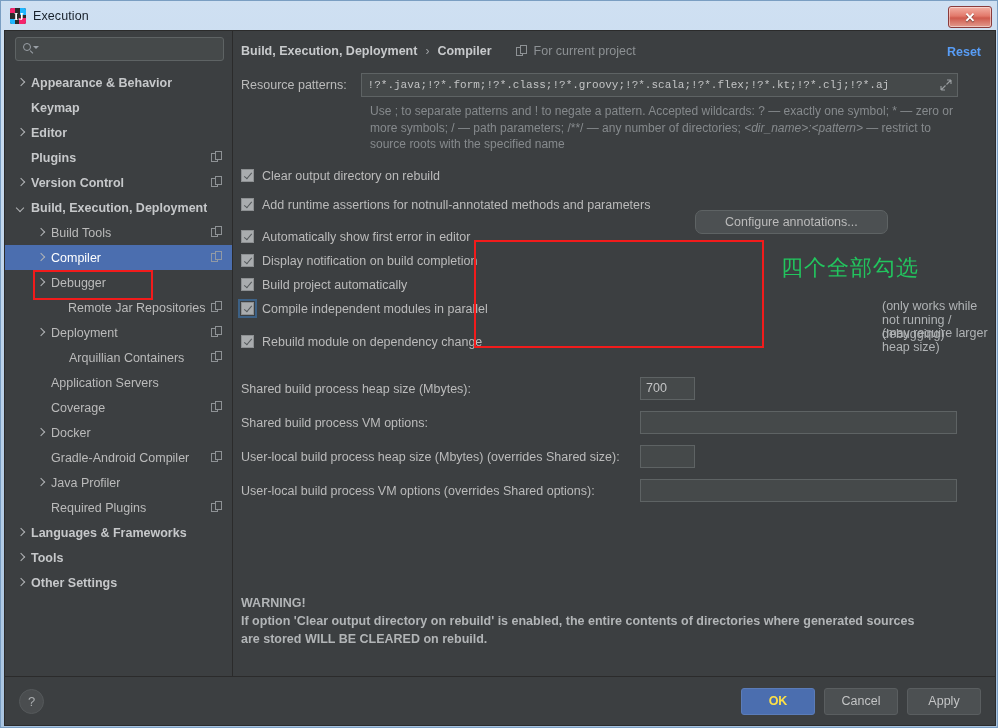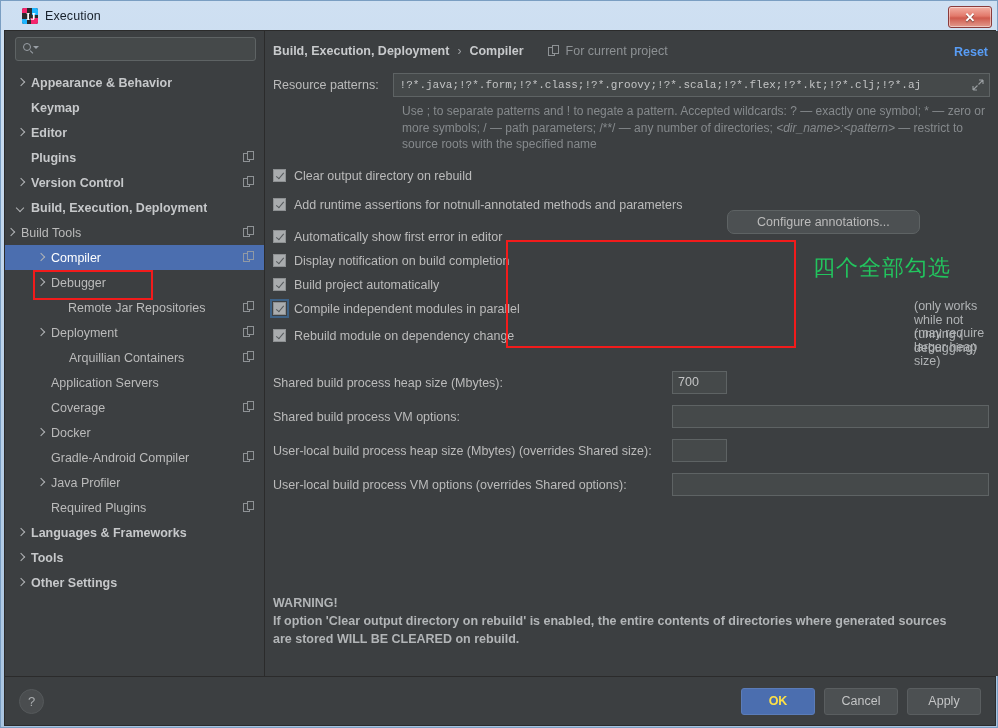--- a/index.html
+++ b/index.html
@@ -20,21 +20,21 @@
     position: absolute;
     left: 0; top: 0; width: 998px; height: 728px;
     box-sizing: border-box;
     border: 1px solid #7a9ec2;
     background: linear-gradient(180deg,#cfe0f2 0%, #b9d0e8 55%, #a9c4e0 100%);
   }
   .titlebar {
     position: absolute;
     left: 1px; top: 1px; right: 1px; height: 28px;
     display: flex; align-items: center;
-    padding-left: 20px;
+    padding-left: 8px;
     box-sizing: border-box;
   }
   .title-icon {
     width: 16px; height: 16px;
     position: relative;
     margin-right: 7px;
     background: #2b2b2b;
     border-radius: 2px;
     overflow: hidden;
     flex: none;
@@ -84,21 +84,21 @@
     flex-direction: column;
   }
   .dialog-main {
     display: flex;
     height: 645px;
     box-sizing: border-box;
   }
 
   
   .sidebar {
-    width: 260px;
+    width: 228px;
     background: #3c3f41;
     border-right: 1px solid #2b2b2b;
     box-sizing: border-box;
     padding-top: 6px;
     flex: none;
     position: relative;
   }
   .search-wrap { padding: 0 8px 9px 10px; }
   .search-box {
     height: 24px;
@@ -466,21 +466,21 @@
                 <span class="arrow closed"></span>
                 <span class="tree-label" style="margin-left: 4px;">Version Control</span>
                 <span class="spacer"></span>
                 <span class="copy-icon"></span>
               </div>
               <div class="tree-row bold" style="padding-left: 10px;">
                 <span class="arrow open"></span>
                 <span class="tree-label" style="margin-left: 4px;">Build, Execution, Deployment</span>
                 <span class="spacer"></span>
               </div>
-              <div class="tree-row" style="">
+              <div class="tree-row" style="padding-left: 30px;">
                 <span class="arrow closed"></span>
                 <span class="tree-label" style="margin-left: 4px;">Build Tools</span>
                 <span class="spacer"></span>
                 <span class="copy-icon"></span>
               </div>
               <div class="tree-row selected" style="padding-left: 30px;">
                 <span class="arrow closed"></span>
                 <span class="tree-label" style="margin-left: 4px;">Compiler</span>
                 <span class="spacer"></span>
                 <span class="copy-icon"></span>
@@ -610,21 +610,21 @@
                 <span class="cb-label">Display notification on build completion</span>
               </div>
               <div class="cb-row">
                 <span class="cb"></span>
                 <span class="cb-label">Build project automatically</span>
               </div>
               <div class="cb-row">
                 <span class="cb cb-focus"></span>
                 <span class="cb-label">Compile independent modules in parallel</span>
               </div>
-              <div class="cb-row" style="margin-top: 3px;">
+              <div class="cb-row" style="margin-top: 9px;">
                 <span class="cb"></span>
                 <span class="cb-label">Rebuild module on dependency change</span>
               </div>
             </div>
 
           <button class="btn" style="position:absolute; left:462px; top:179px;">Configure annotations...</button>
 
           <div class="side-note" style="top:268px;">(only works while not running / debugging)</div>
           <div class="side-note" style="top:295px;">(may require larger heap size)</div>
 

